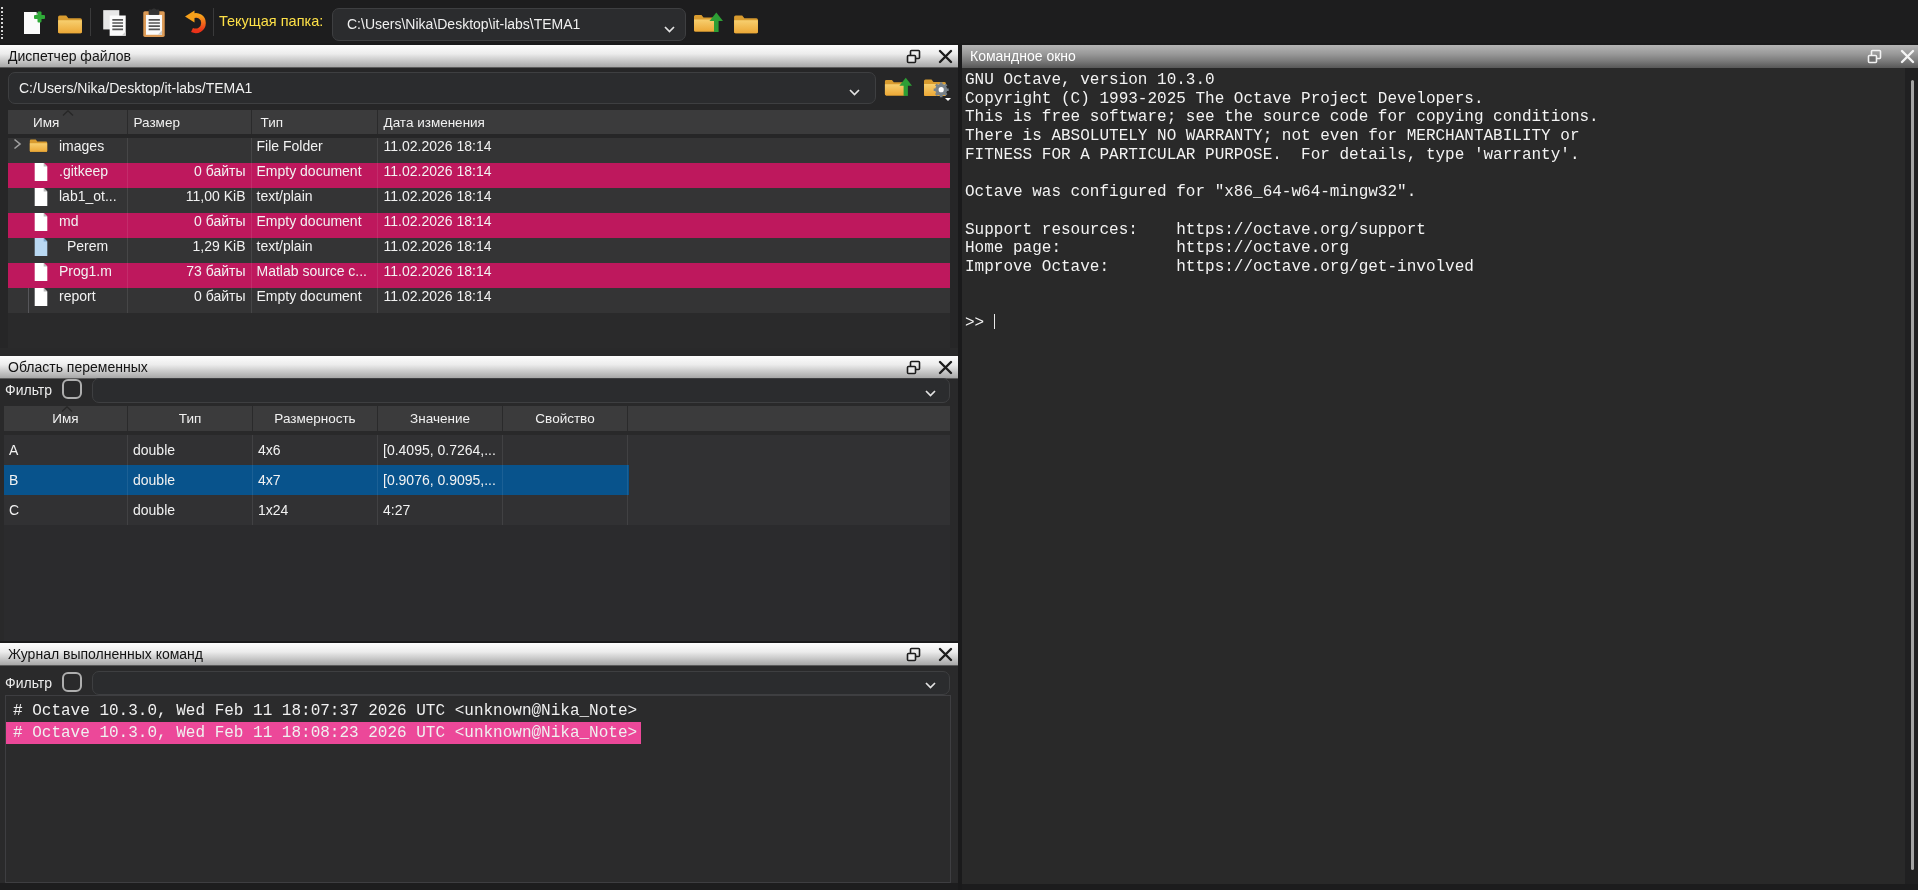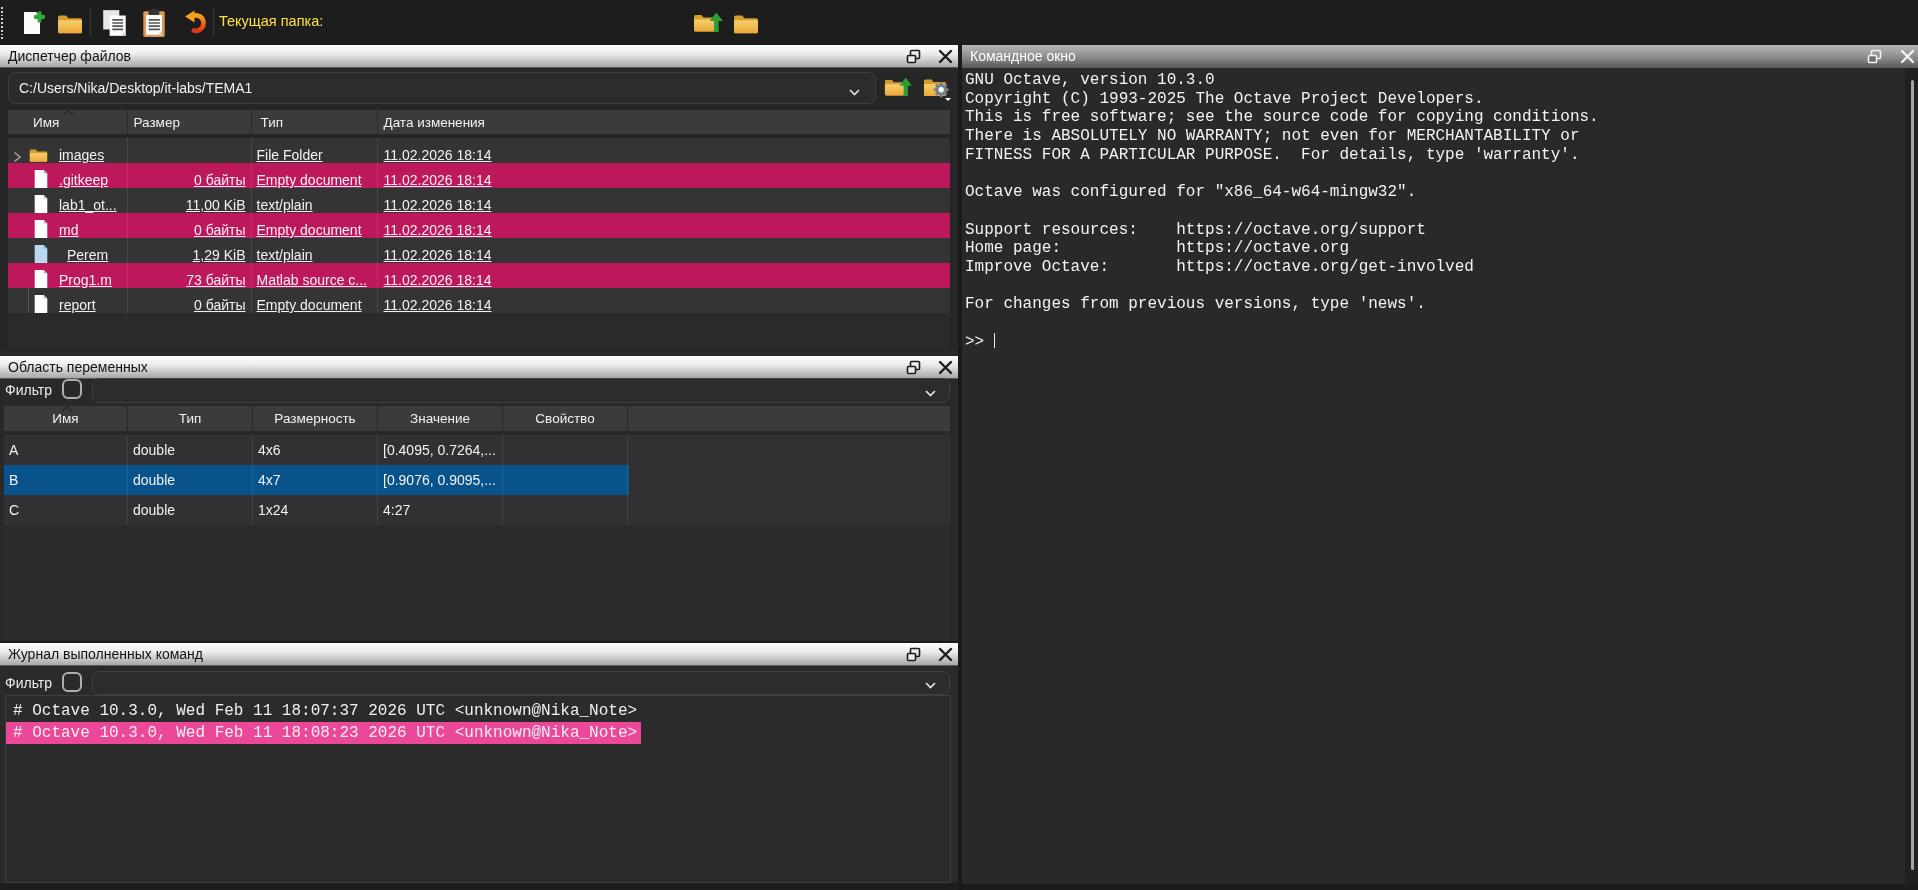--- a/index.html
+++ b/index.html
@@ -38,21 +38,21 @@
   #fm-combo { left:8px; top:27px; width:868px; height:32px; line-height:30px; font-size:14px; color:#f2f2f2; padding-left:10px; }
   .fm-act { position:absolute; top:29px; width:26px; height:27px; }
 
   .hdr { position:absolute; background:#3b3b3c; display:flex; }
   .hdr .hcell { height:100%; display:flex; align-items:center; font-size:13.5px; color:#f1f1f1; border-right:1px solid #2a2a2b; position:relative; }
   #fm-hdr { left:8px; top:65px; width:942px; height:26px; border-bottom:2px solid #262627; }
   .sortchev { position:absolute; top:0; left:0; }
 
   .fm-row { position:absolute; left:8px; width:942px; height:25px; background:#343435; display:flex; font-size:14px; color:#f2f2f2; }
   .fm-row.sel { background:#be185d; }
-  .fm-cell { height:100%; display:flex; align-items:flex-end; border-right:1px solid rgba(255,255,255,0.09);text-decoration:underline; }
+  .fm-cell { height:100%; display:flex; align-items:flex-start; border-right:1px solid rgba(255,255,255,0.09); }
   .fm-cell:last-child { border-right:none; }
   .c-name { width:119.5px; padding-left:2px; }
   .c-size { width:124px;  justify-content:flex-end; padding-right:5px; }
   .c-type { width:126px;  padding-left:5px; }
   .c-date { flex:1; padding-left:6px; }
   .fm-below { position:absolute; left:8px; top:268px; width:942px; height:35px; background:#2a2a2b; }
 
   
   .filter-label { position:absolute; left:5px; font-size:14px; color:#ededed; }
   .checkbox { position:absolute; left:62px; width:20px; height:20px; border:2px solid #aeaeae; border-radius:6px; background:transparent; }
@@ -168,20 +168,28 @@
     <svg width="26" height="26" viewBox="0 0 26 26">
       <path d="M10 6.5 C 16 3.5, 21.5 7.5, 21.5 13 C 21.5 19, 15.5 22.5, 10 20" fill="none" stroke="url(#gUndo)" stroke-width="4.6"></path>
       <path d="M12.5 0.5 L12.5 12.5 L3 6.5 Z" fill="#f6a01a"></path>
     </svg>
   </div>
 
   <div class="tb-sep abs" style="left:213px"></div>
 
   <span id="tb-label" class="abs">Текущая папка:</span>
 
+  <div id="tb-combo" class="combo">
+    <span>C:\Users\Nika\Desktop\it-labs\TEMA1</span>
+    <div class="chev" style="right:9px;top:14px">
+      <svg width="13" height="13" viewBox="0 0 13 13">
+          <path d="M2 4 L6.5 8.5 L11 4" fill="none" stroke="#e3e3e3" stroke-width="1.7"></path>
+        </svg>
+    </div>
+  </div>
 
   <div class="tb-btn abs" style="left:692px">
     <svg width="30" height="28" viewBox="0 0 30 26">
       <use href="#icoFolder"></use>
       <g>
         <rect x="21" y="9" width="4.6" height="13" fill="#2d9e35"></rect>
         <path d="M16.5 11 L23.3 2.5 L30 11 Z" fill="#2d9e35"></path>
       </g>
     </svg>
   </div>
@@ -567,21 +575,20 @@
     <div class="cmd-line">This is free software; see the source code for copying conditions.</div>
     <div class="cmd-line">There is ABSOLUTELY NO WARRANTY; not even for MERCHANTABILITY or</div>
     <div class="cmd-line">FITNESS FOR A PARTICULAR PURPOSE.  For details, type 'warranty'.</div>
     <div class="cmd-line"></div>
     <div class="cmd-line">Octave was configured for "x86_64-w64-mingw32".</div>
     <div class="cmd-line"></div>
     <div class="cmd-line">Support resources:    https://octave.org/support</div>
     <div class="cmd-line">Home page:            https://octave.org</div>
     <div class="cmd-line">Improve Octave:       https://octave.org/get-involved</div>
     <div class="cmd-line"></div>
-    <div class="cmd-line">For changes from previous versions, type 'news'.</div>
     <div class="cmd-line"></div>
     <div class="cmd-line"><span>&gt;&gt; </span><span id="cmd-cursor"></span></div>
   </div>
 
   <div id="cmd-scroll">
     <div id="cmd-handle"></div>
   </div>
   <div id="cmd-bottom"></div>
 </div>
 

